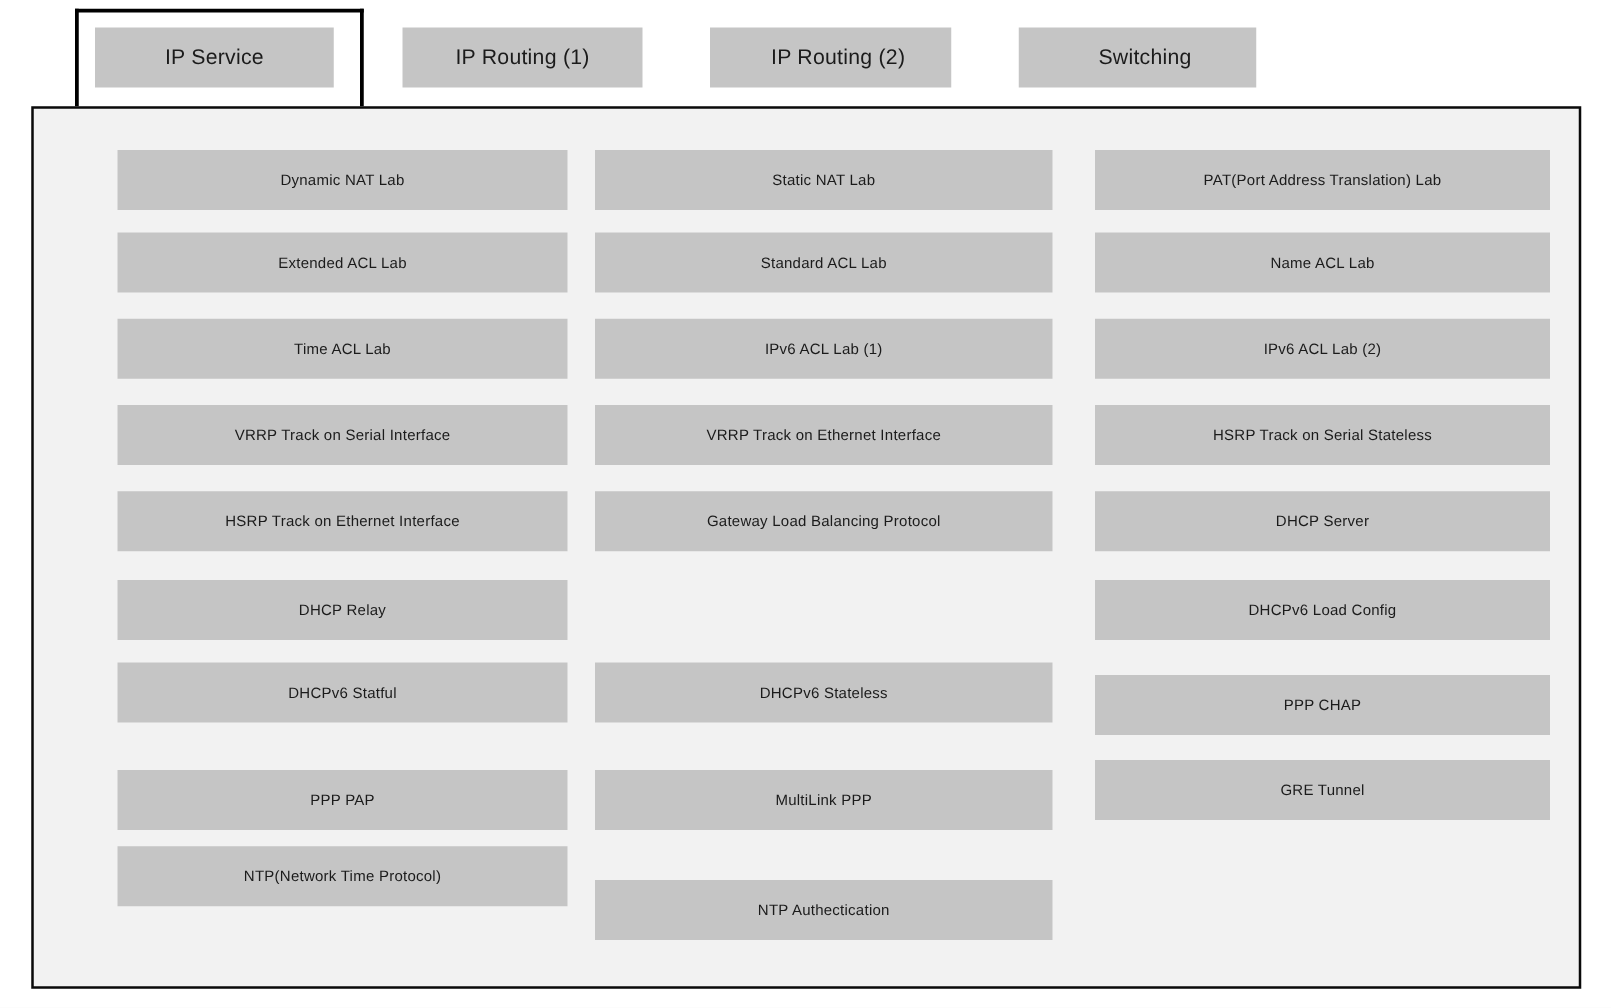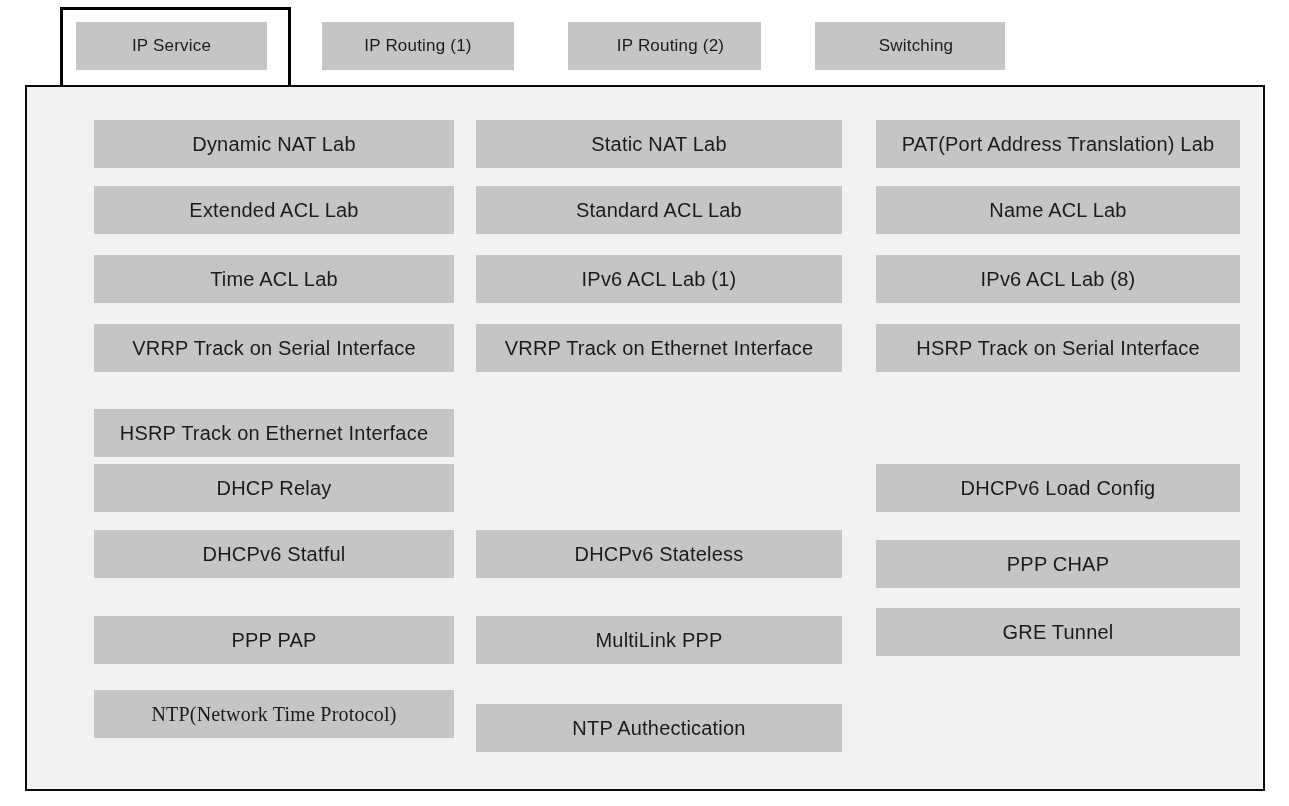--- a/index.html
+++ b/index.html
@@ -44,40 +44,40 @@
     background: var(--panel-bg, #f2f2f2);
     z-index: 1;
   }
 
   .lab-btn {
     position: absolute;
     height: 48px;
     background: var(--btn-bg, #c5c5c5);
     color: var(--text, #1b1b1b);
     display: flex; align-items: center; justify-content: center;
-    font-size: 20px;
+    font-size: 12px;
     white-space: nowrap;
     overflow: hidden;
     cursor: default;
     letter-spacing: 0.2px;
   }
   
   .c1 { left: 67px;  width: 360px; }
   .c2 { left: 449px; width: 366px; }
   .c3 { left: 849px; width: 364px; }
   
   .r1 { top: 33px; }
   .r2 { top: 99px; }
   .r3 { top: 168px; }
   .r4 { top: 237px; }
-  .r5 { top: 322px; }
+  .r5 { top: 306px; }
   .r6 { top: 377px; }
   .r7 { top: 443px; }
   .r8 { top: 529px; }
-  .r9 { top: 603px; font-family: Liberation Serif, serif; }
+  .r9 { top: 590px; }
   
   .off-ppp-chap { top: 453px; }
   .off-gre      { top: 521px; }
   .off-ntp-auth { top: 617px; }
 </style>
 </head>
 <body>
 
 <div class="stage">
 
@@ -92,27 +92,29 @@
     <div class="lab-btn c1 r1">Dynamic NAT Lab</div>
     <div class="lab-btn c2 r1">Static NAT Lab</div>
     <div class="lab-btn c3 r1">PAT(Port Address Translation) Lab</div>
 
     <div class="lab-btn c1 r2">Extended ACL Lab</div>
     <div class="lab-btn c2 r2">Standard ACL Lab</div>
     <div class="lab-btn c3 r2">Name ACL Lab</div>
 
     <div class="lab-btn c1 r3">Time ACL Lab</div>
     <div class="lab-btn c2 r3">IPv6 ACL Lab (1)</div>
-    <div class="lab-btn c3 r3">IPv6 ACL Lab (8)</div>
+    <div class="lab-btn c3 r3">IPv6 ACL Lab (2)</div>
 
     <div class="lab-btn c1 r4">VRRP Track on Serial Interface</div>
     <div class="lab-btn c2 r4">VRRP Track on Ethernet Interface</div>
-    <div class="lab-btn c3 r4">HSRP Track on Serial Interface</div>
+    <div class="lab-btn c3 r4">HSRP Track on Serial Stateless</div>
 
     <div class="lab-btn c1 r5">HSRP Track on Ethernet Interface</div>
+    <div class="lab-btn c2 r5">Gateway Load Balancing Protocol</div>
+    <div class="lab-btn c3 r5">DHCP Server</div>
 
     <div class="lab-btn c1 r6">DHCP Relay</div>
     <div class="lab-btn c3 r6">DHCPv6 Load Config</div>
 
     <div class="lab-btn c1 r7">DHCPv6 Statful</div>
     <div class="lab-btn c2 r7">DHCPv6 Stateless</div>
     <div class="lab-btn c3 off-ppp-chap">PPP CHAP</div>
 
     <div class="lab-btn c1 r8">PPP PAP</div>
     <div class="lab-btn c2 r8">MultiLink PPP</div>

